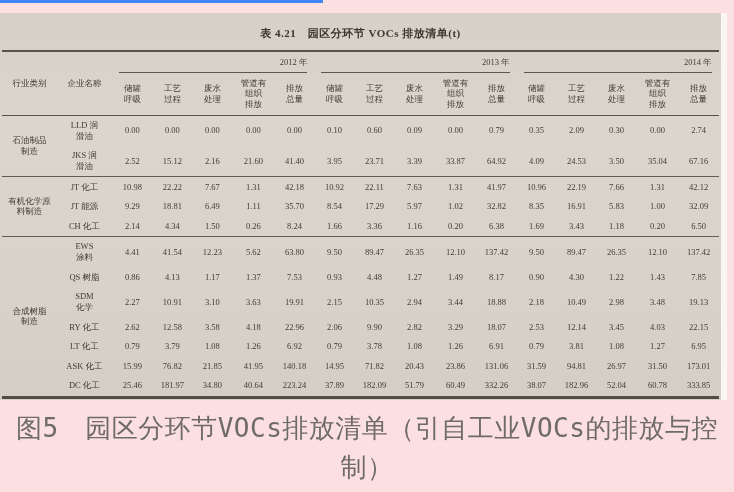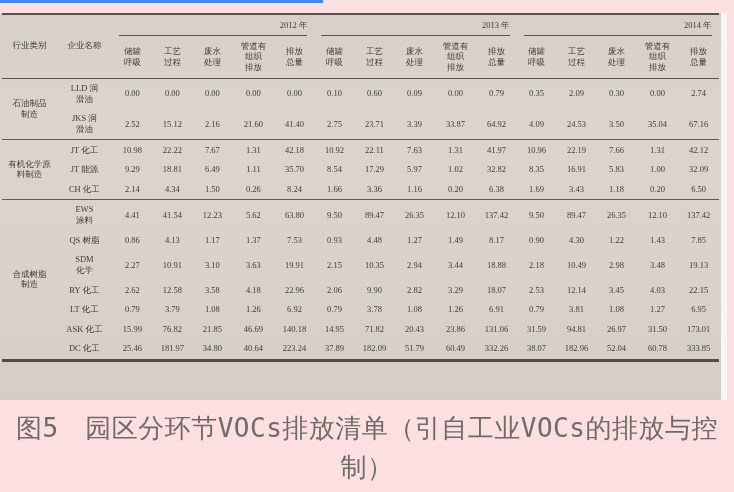--- a/index.html
+++ b/index.html
@@ -33,38 +33,39 @@
   }
   table.voc-table th{font-weight:normal;vertical-align:middle;padding:2px 0;}
   table.voc-table td{text-align:center;vertical-align:middle;padding:4.5px 0;}
   .pre{white-space:pre-line;}
   th.year-th{padding:0;}
   .year-underline{
     display:block;border-bottom:1px solid #5b574f;
     margin:0 7px;padding:3px 0 4px 0;text-align:right;
   }
   tr.subhead th{border-bottom:1.5px solid #57534b;padding:3px 0 5px 0;}
-  th.span2{border-bottom:1.5px solid #57534b;font-family:Liberation Mono, monospace;}
+  th.span2{border-bottom:1.5px solid #57534b;}
   tr.group-start td{border-top:1px solid #615d54;}
   td.industry-cell,td.company-cell{text-align:center;}
   .caption{
     position:absolute;top:409px;left:0;width:734px;
     box-sizing:border-box;padding:0 6px;
     text-align:center;
     font-size:26px;line-height:1.5;letter-spacing:0.5px;
     color:#6e6b69;
     font-family:"DejaVu Sans Mono","DejaVu Sans",monospace;
   }
 </style>
 </head>
 <body>
 
 <div class="accent-line"></div>
 
 <div class="scan">
+  <div class="scan-title pre">表 4.21　园区分环节 VOCs 排放清单(t)</div>
   <table class="voc-table">
     <colgroup>
       <col style="width:54px">
         <col style="width:56px">
       <col style="width:40px">
         <col style="width:40px">
         <col style="width:40px">
         <col style="width:42px">
         <col style="width:40px">
       <col style="width:40px">
@@ -151,21 +152,21 @@
           <td>2.74</td>
         </tr>
         <tr>
           <td class="company-cell pre">JKS 润
 滑油</td>
           <td>2.52</td>
           <td>15.12</td>
           <td>2.16</td>
           <td>21.60</td>
           <td>41.40</td>
-          <td>2.75</td>
+          <td>3.95</td>
           <td>23.71</td>
           <td>3.39</td>
           <td>33.87</td>
           <td>64.92</td>
           <td>4.09</td>
           <td>24.53</td>
           <td>3.50</td>
           <td>35.04</td>
           <td>67.16</td>
         </tr>
@@ -317,21 +318,21 @@
           <td>3.81</td>
           <td>1.08</td>
           <td>1.27</td>
           <td>6.95</td>
         </tr>
         <tr>
           <td class="company-cell pre">ASK 化工</td>
           <td>15.99</td>
           <td>76.82</td>
           <td>21.85</td>
-          <td>46.69</td>
+          <td>41.95</td>
           <td>140.18</td>
           <td>14.95</td>
           <td>71.82</td>
           <td>20.43</td>
           <td>23.86</td>
           <td>131.06</td>
           <td>31.59</td>
           <td>94.81</td>
           <td>26.97</td>
           <td>31.50</td>

